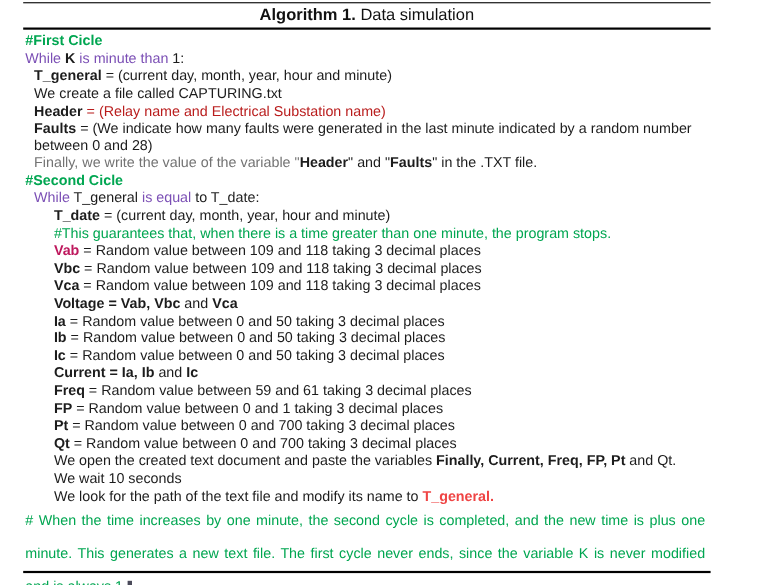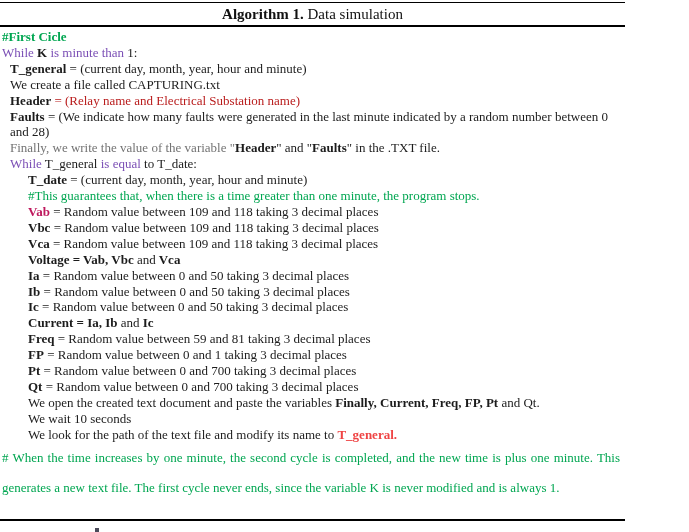--- a/index.html
+++ b/index.html
@@ -1,22 +1,23 @@
 <!DOCTYPE html>
 <html><head>
 <meta charset="utf-8">
 <style>
   html, body { margin: 0; padding: 0; background: #ffffff; }
   .page {
     position: relative;
     width: 625px;
     height: 532px;
     background: #ffffff;
-    font-family: Liberation Serif, serif;
+    font-family: Liberation Sans, sans-serif;
     overflow: hidden;
+    margin-left: 21px;
   }
   .rule { background: #000000; width: 689px; }
   .rule.top { height: 1px; margin-top: 2px; }
   .rule.mid { height: 2px; }
   .title {
     height: 22px;
     line-height: 22px;
     text-align: center;
     font-size: 15px;
     color: #111111;
@@ -58,32 +59,33 @@
   </div>
   <div class="rule mid"></div>
   <div class="code" id="code">
       <div class="ln i0"><span style="font-weight: bold; color: rgb(0, 166, 81);">#First Cicle</span></div>
       <div class="ln i0"><span style="color: rgb(123, 79, 181);">While </span><span style="font-weight: bold; color: rgb(28, 28, 28);">K</span><span style="color: rgb(123, 79, 181);"> is minute than </span><span style="color: rgb(28, 28, 28);">1:</span></div>
       <div class="ln i1"><span style="font-weight: bold; color: rgb(28, 28, 28);">T_general</span><span style="color: rgb(28, 28, 28);"> = (current day, month, year, hour and minute)</span></div>
       <div class="ln i1"><span style="color: rgb(28, 28, 28);">We create a file called CAPTURING.txt</span></div>
       <div class="ln i1"><span style="font-weight: bold; color: rgb(28, 28, 28);">Header</span><span style="color: #b91c1c;"> = (Relay name and Electrical Substation name)</span></div>
       <div class="ln i1"><span style="font-weight: bold; color: rgb(28, 28, 28);">Faults</span><span style="color: rgb(28, 28, 28); text-align: center;"> = (We indicate how many faults were generated in the last minute indicated by a random number between 0 and 28)</span></div>
       <div class="ln i1"><span style="color: #737373;">Finally, we write the value of the variable "</span><span style="font-weight: bold; color: rgb(28, 28, 28);">Header</span><span style="color: rgb(28, 28, 28);">" and "</span><span style="font-weight: bold; color: rgb(28, 28, 28);">Faults</span><span style="color: rgb(28, 28, 28);">" in the .TXT file.</span></div>
+      <div class="ln i0"><span style="font-weight: bold; color: rgb(0, 166, 81);">#Second Cicle</span></div>
       <div class="ln i1"><span style="color: rgb(123, 79, 181);">While </span><span style="color: rgb(28, 28, 28);">T_general </span><span style="color: rgb(123, 79, 181);">is equal </span><span style="color: rgb(28, 28, 28);">to T_date:</span></div>
       <div class="ln i2"><span style="font-weight: bold; color: rgb(28, 28, 28);">T_date</span><span style="color: rgb(28, 28, 28);"> = (current day, month, year, hour and minute)</span></div>
       <div class="ln i2"><span style="color: rgb(0, 166, 81);">#This guarantees that, when there is a time greater than one minute, the program stops.</span></div>
       <div class="ln i2"><span style="font-weight: bold; color: #be185d;">Vab</span><span style="color: rgb(28, 28, 28);"> = Random value between 109 and 118 taking 3 decimal places</span></div>
       <div class="ln i2"><span style="font-weight: bold; color: rgb(28, 28, 28);">Vbc</span><span style="color: rgb(28, 28, 28);"> = Random value between 109 and 118 taking 3 decimal places</span></div>
       <div class="ln i2"><span style="font-weight: bold; color: rgb(28, 28, 28);">Vca</span><span style="color: rgb(28, 28, 28);"> = Random value between 109 and 118 taking 3 decimal places</span></div>
       <div class="ln i2"><span style="font-weight: bold; color: rgb(28, 28, 28);">Voltage = Vab, Vbc </span><span style="color: rgb(28, 28, 28);">and</span><span style="font-weight: bold; color: rgb(28, 28, 28);"> Vca</span></div>
       <div class="ln i2"><span style="font-weight: bold; color: rgb(28, 28, 28);">Ia</span><span style="color: rgb(28, 28, 28);"> = Random value between 0 and 50 taking 3 decimal places</span></div>
       <div class="ln i2"><span style="font-weight: bold; color: rgb(28, 28, 28);">Ib</span><span style="color: rgb(28, 28, 28);"> = Random value between 0 and 50 taking 3 decimal places</span></div>
       <div class="ln i2"><span style="font-weight: bold; color: rgb(28, 28, 28);">Ic</span><span style="color: rgb(28, 28, 28);"> = Random value between 0 and 50 taking 3 decimal places</span></div>
       <div class="ln i2"><span style="font-weight: bold; color: rgb(28, 28, 28);">Current = Ia, Ib </span><span style="color: rgb(28, 28, 28);">and</span><span style="font-weight: bold; color: rgb(28, 28, 28);"> Ic</span></div>
-      <div class="ln i2"><span style="font-weight: bold; color: rgb(28, 28, 28);">Freq</span><span style="color: rgb(28, 28, 28);"> = Random value between 59 and 81 taking 3 decimal places</span></div>
+      <div class="ln i2"><span style="font-weight: bold; color: rgb(28, 28, 28);">Freq</span><span style="color: rgb(28, 28, 28);"> = Random value between 59 and 61 taking 3 decimal places</span></div>
       <div class="ln i2"><span style="font-weight: bold; color: rgb(28, 28, 28);">FP</span><span style="color: rgb(28, 28, 28);"> = Random value between 0 and 1 taking 3 decimal places</span></div>
       <div class="ln i2"><span style="font-weight: bold; color: rgb(28, 28, 28);">Pt</span><span style="color: rgb(28, 28, 28);"> = Random value between 0 and 700 taking 3 decimal places</span></div>
       <div class="ln i2"><span style="font-weight: bold; color: rgb(28, 28, 28);">Qt</span><span style="color: rgb(28, 28, 28);"> = Random value between 0 and 700 taking 3 decimal places</span></div>
       <div class="ln i2"><span style="color: rgb(28, 28, 28);">We open the created text document and paste the variables </span><span style="font-weight: bold; color: rgb(28, 28, 28);">Finally, Current, Freq, FP, Pt</span><span style="color: rgb(28, 28, 28);"> and Qt.</span></div>
       <div class="ln i2"><span style="color: rgb(28, 28, 28);">We wait 10 seconds</span></div>
       <div class="ln i2"><span style="color: rgb(28, 28, 28);">We look for the path of the text file and modify its name to </span><span style="font-weight: bold; color: #ef4444;">T_general.</span></div>
       <div class="ln i0 par"><span style="color: rgb(0, 166, 81);"># When the time increases by one minute, the second cycle is completed, and the new time is plus one minute. This generates a new text file. The first cycle never ends, since the variable K is never modified and is always 1.</span></div>
     </div>
   <div class="rule bottom"></div>
   <div class="cutoff"></div>

